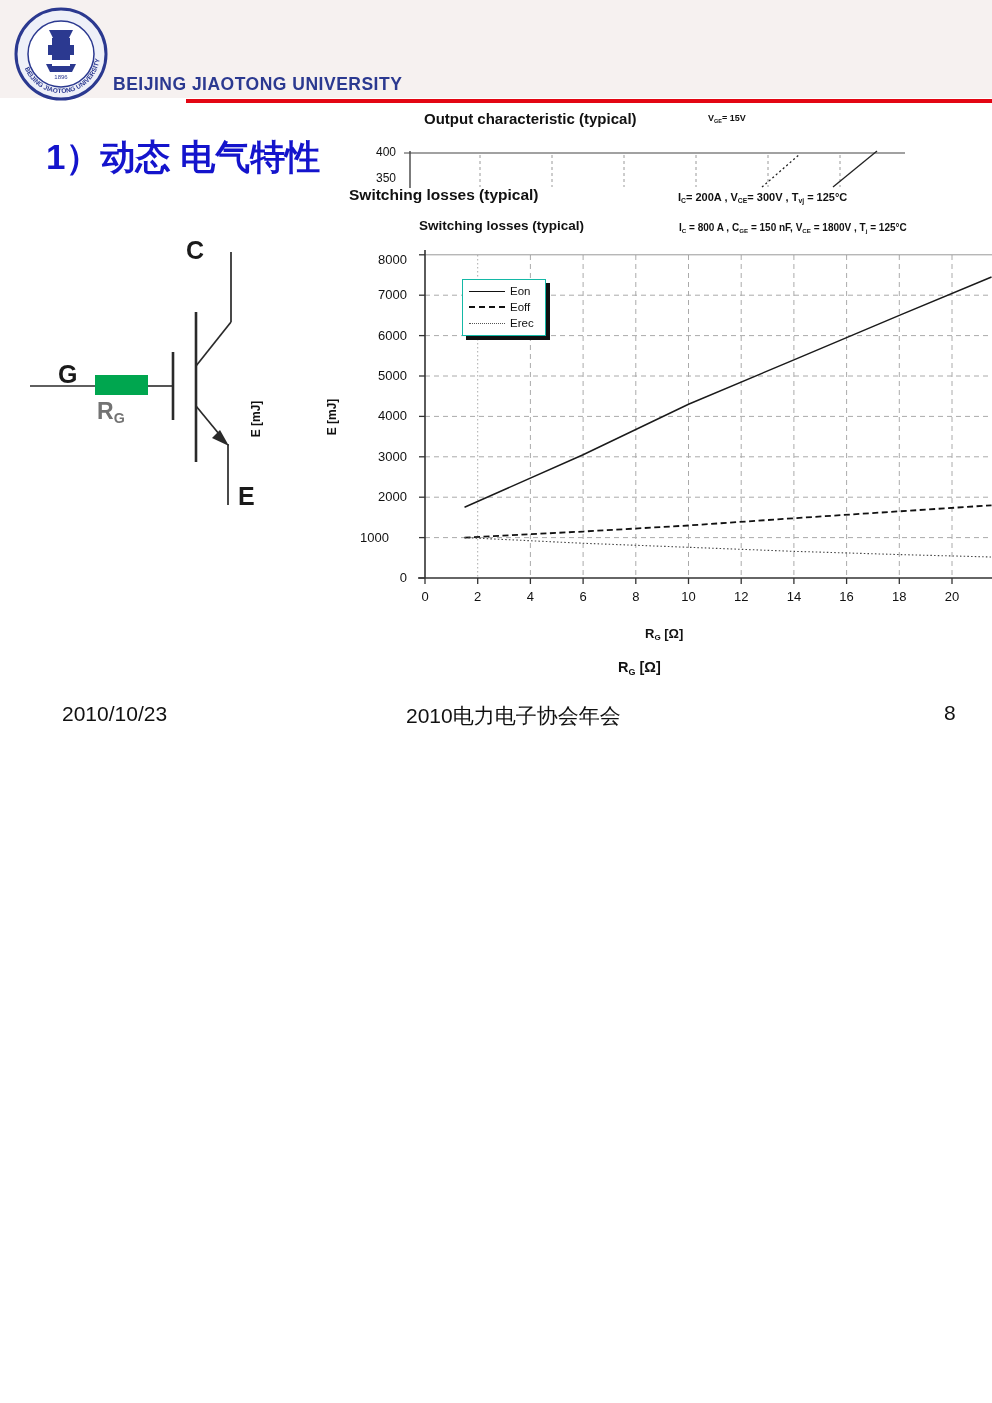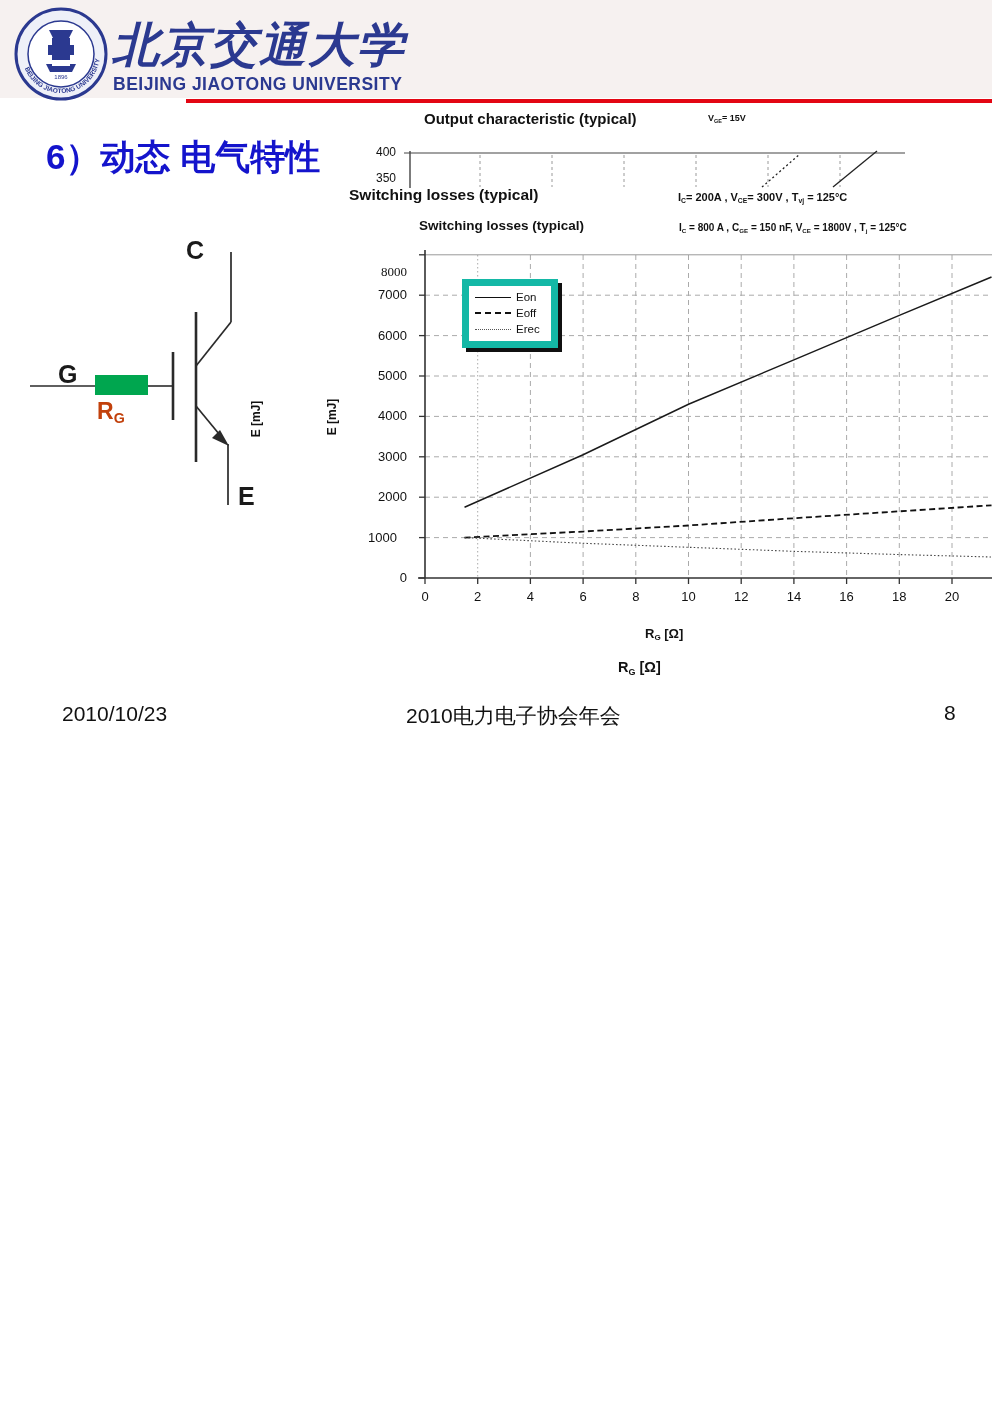--- a/index.html
+++ b/index.html
@@ -26,31 +26,31 @@
   .oc-y400{left:376px;top:145px;font-size:12px;}
   .oc-y350-clip{left:376px;top:171px;width:26px;height:15px;overflow:hidden;}
   .oc-y350-clip div{font-size:12px;}
   
   .ytick{position:absolute;width:40px;text-align:right;font-size:13px;color:#111;}
   .xtick{position:absolute;width:24px;text-align:center;font-size:13px;color:#111;}
   .ylab{width:64px;text-align:center;font-size:12px;font-weight:bold;transform:rotate(-90deg);transform-origin:center;}
   .xlab{font-size:13px;font-weight:bold;}
   .xlab2{font-size:14.5px;font-weight:bold;}
   
-  .legend{left:462px;top:279px;width:82px;background:#fff;border:7px solid #14b8a6;
+  .legend{left:462px;top:279px;width:82px;background:#fff;border:1px solid #14b8a6;
           box-shadow:4px 4px 0 #101010;padding:3px 0 4px 0;}
   .legend-row{display:flex;align-items:center;gap:5px;height:16px;padding:0 6px;}
   .legend-line{width:36px;height:0;}
   .ll-solid{border-top:1.6px solid #111;}
   .ll-dashed{border-top:2px dashed #111;}
   .ll-dotted{border-top:1.6px dotted #555;}
   .legend-label{font-size:11.5px;color:#111;}
   
   .big-label{font-size:25px;font-weight:bold;color:#1a1a1a;}
-  .rg-label{font-size:23px;font-weight:bold;color:#c2410c;}
+  .rg-label{font-size:23px;font-weight:bold;color:#737373;}
   
   .footer-text{font-size:21px;color:#111;}
   svg{position:absolute;left:0;top:0;}
 </style>
 </head>
 <body>
 
 <div class="slide">
 
   <div class="abs header-band"></div>
@@ -69,25 +69,24 @@
       <polygon points="41,26 65,26 61,34 45,34"></polygon>
       <rect x="44" y="34" width="18" height="22"></rect>
       <rect x="40" y="41" width="4" height="10"></rect>
       <rect x="62" y="41" width="4" height="10"></rect>
       <polygon points="38,60 68,60 64,68 42,68"></polygon>
       <rect x="44" y="58" width="18" height="4" fill="#ffffff"></rect>
       <text x="53" y="75" text-anchor="middle" font-size="6" fill="#2b3990">1896</text>
     </g>
   </svg>
 
-  <div class="abs cn-name">北京交通大学</div>
   <div class="abs en-name">BEIJING JIAOTONG UNIVERSITY</div>
   <div class="abs red-line"></div>
 
-  <div class="abs section-heading">6）动态 电气特性</div>
+  <div class="abs section-heading">1）动态 电气特性</div>
 
   <div class="abs oc-title">Output characteristic (typical)</div>
   <div class="abs oc-cond"><span>V</span><span class="sub">GE</span><span>= 15V</span></div>
   <div class="abs oc-y400">400</div>
   <div class="abs oc-y350-clip">
     <div>350</div>
   </div>
 
   <div class="abs sw1-title">Switching losses (typical)</div>
   <div class="abs sw1-cond"><span>I</span><span class="sub">C</span><span>= 200A , V</span><span class="sub">CE</span><span>= 300V , T</span><span class="sub">vj</span><span> = 125°C</span></div>
@@ -178,28 +177,28 @@
   <div class="abs rg-label" style="left:97px;top:398px;"><span>R</span><span class="sub">G</span></div>
 
   <div class="abs ylab" style="left:224px;top:412px;">E [mJ]</div>
   <div class="abs ylab" style="left:300px;top:410px;">E [mJ]</div>
 
   <div class="abs xlab" style="left:645px;top:626px;"><span>R</span><span class="sub">G</span><span> [Ω]</span></div>
   <div class="abs xlab2" style="left:618px;top:659px;"><span>R</span><span class="sub">G</span><span> [Ω]</span></div>
 
   <div id="ytick-labels">
       <div class="ytick" style="left: 367px; top: 570px;">0</div>
-      <div class="ytick" style="left: 357px; top: 529.6px;">1000</div>
+      <div class="ytick" style="left: 349px; top: 529.6px;">1000</div>
       <div class="ytick" style="left: 367px; top: 489.2px;">2000</div>
       <div class="ytick" style="left: 367px; top: 448.8px;">3000</div>
       <div class="ytick" style="left: 367px; top: 408.4px;">4000</div>
       <div class="ytick" style="left: 367px; top: 368px;">5000</div>
       <div class="ytick" style="left: 367px; top: 327.6px;">6000</div>
       <div class="ytick" style="left: 367px; top: 287.2px;">7000</div>
-      <div class="ytick" style="left: 367px; top: 264px; font-family: Liberation Serif, serif;">8000</div>
+      <div class="ytick" style="left: 367px; top: 252px;">8000</div>
     </div>
   <div id="xtick-labels">
       <div class="xtick" style="left: 413px; top: 589px;">0</div>
       <div class="xtick" style="left: 465.7px; top: 589px;">2</div>
       <div class="xtick" style="left: 518.4px; top: 589px;">4</div>
       <div class="xtick" style="left: 571.1px; top: 589px;">6</div>
       <div class="xtick" style="left: 623.8px; top: 589px;">8</div>
       <div class="xtick" style="left: 676.5px; top: 589px;">10</div>
       <div class="xtick" style="left: 729.2px; top: 589px;">12</div>
       <div class="xtick" style="left: 781.9px; top: 589px;">14</div>

